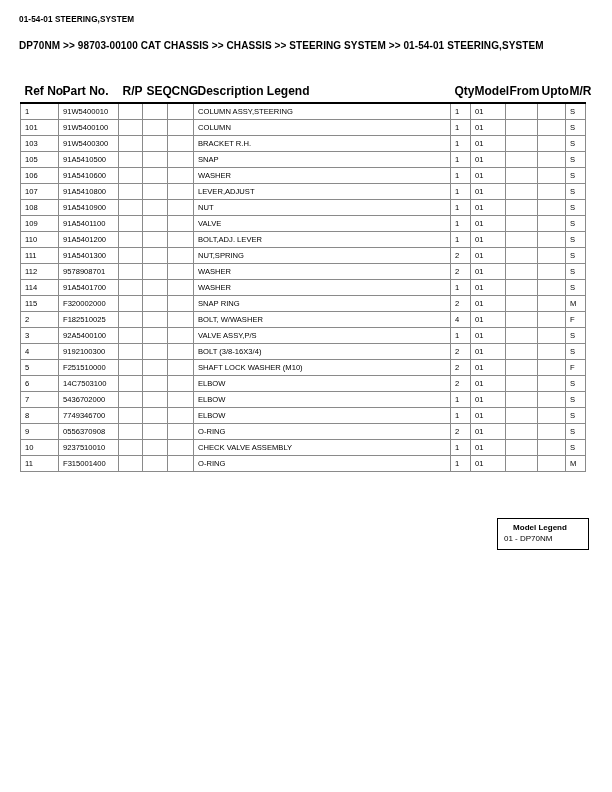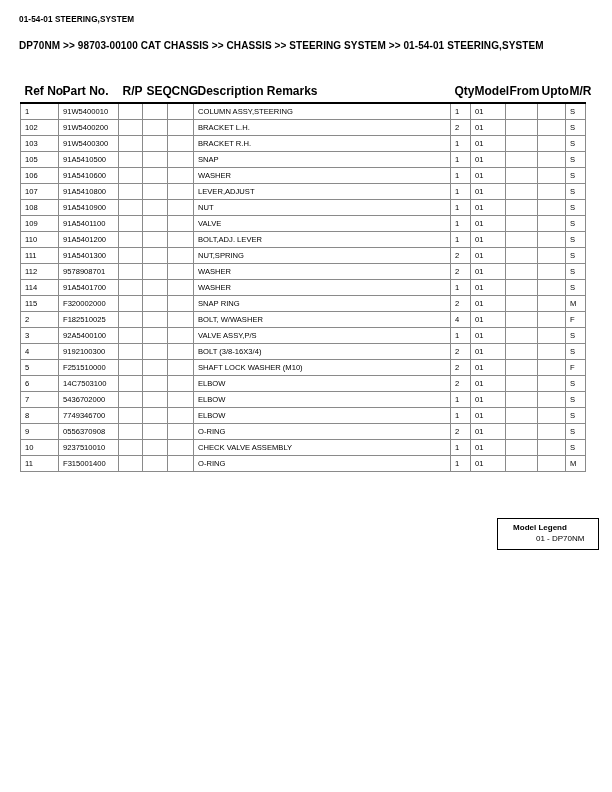--- a/index.html
+++ b/index.html
@@ -89,36 +89,35 @@
   col.c-from  { width: 32px; }
   col.c-upto  { width: 28px; }
   col.c-mr    { width: 20px; }
   .legend-box {
     position: absolute;
     left: 497px;
     top: 518px;
     width: 74px;
     border: 1px solid #000;
     background: #fff;
-    padding: 3px 21px 4px 5px;
+    padding: 3px 11px 4px 5px;
   }
   .legend-title {
     font-size: 8px;
     font-weight: bold;
     text-align: center;
     line-height: 11px;
     white-space: nowrap;
   }
   .legend-entry {
     font-size: 8px;
     line-height: 12px;
     text-align: left;
     white-space: nowrap;
     padding-left: 1px;
-    margin-left: 32px;
   }
 </style>
 </head>
 <body>
 
 <div class="page">
 
   <div class="doc-title">01-54-01 STEERING,SYSTEM</div>
 
   <div class="breadcrumb">DP70NM &gt;&gt; 98703-00100 CAT CHASSIS &gt;&gt; CHASSIS &gt;&gt; STEERING SYSTEM &gt;&gt; 01-54-01 STEERING,SYSTEM</div>
@@ -138,21 +137,21 @@
           <col class="c-upto">
           <col class="c-mr">
       </colgroup>
       <thead>
         <tr class="head-row">
           <th>Ref No.</th>
           <th>Part No.</th>
           <th>R/P</th>
           <th>SEQ</th>
           <th>CNG</th>
-          <th>Description Remarks</th>
+          <th>Description Legend</th>
           <th>Qty</th>
           <th>Model</th>
           <th>From</th>
           <th>Upto</th>
           <th>M/R</th>
         </tr>
       </thead>
       <tbody id="parts-body">
           <tr>
             <td>1</td>
@@ -161,27 +160,27 @@
             <td></td>
             <td></td>
             <td>COLUMN ASSY,STEERING</td>
             <td>1</td>
             <td>01</td>
             <td></td>
             <td></td>
             <td>S</td>
           </tr>
           <tr>
-            <td>102</td>
-            <td>91W5400200</td>
-            <td></td>
-            <td></td>
-            <td></td>
-            <td>BRACKET L.H.</td>
-            <td>2</td>
+            <td>101</td>
+            <td>91W5400100</td>
+            <td></td>
+            <td></td>
+            <td></td>
+            <td>COLUMN</td>
+            <td>1</td>
             <td>01</td>
             <td></td>
             <td></td>
             <td>S</td>
           </tr>
           <tr>
             <td>103</td>
             <td>91W5400300</td>
             <td></td>
             <td></td>

